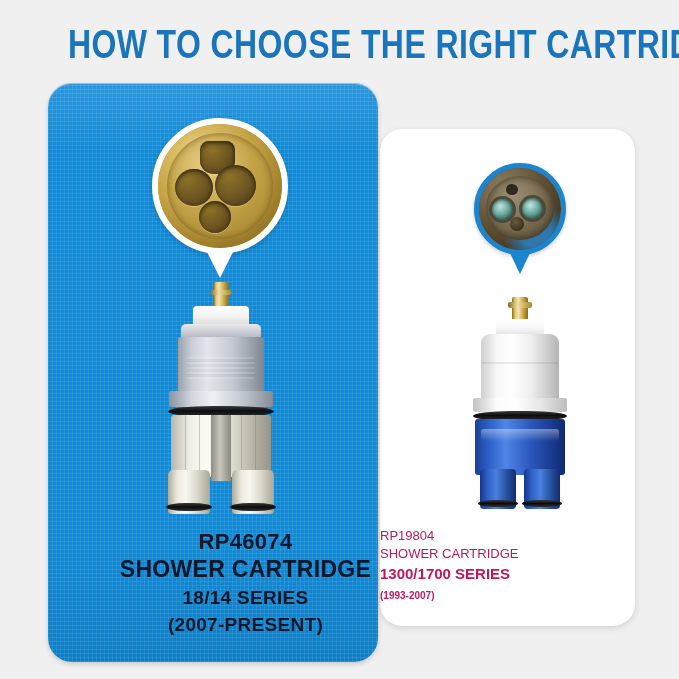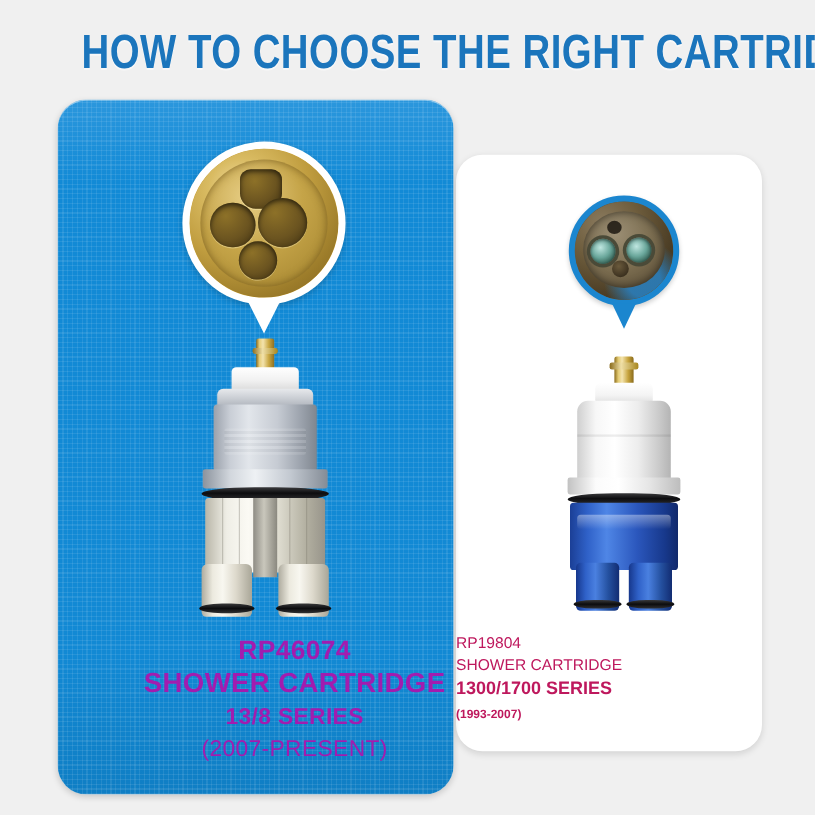--- a/index.html
+++ b/index.html
@@ -203,26 +203,26 @@
     background:linear-gradient(90deg,#16378c 0%,#2f61c8 22%,#4a80e0 45%,#24509f 75%,#122c72 100%);
     border-radius:4px;}
   .cr-leg.l{left:8px;}
   .cr-leg.r{left:52px;}
   .cr-leg:after{content:"";position:absolute;left:-2px;right:-2px;bottom:2px;height:7px;
     background:linear-gradient(180deg,#39393a,#0c0c0e 50%,#303031);border-radius:50%/60%;}
 
   
   .cap-left{
     position:absolute;left:48px;top:528px;width:395px;
-    text-align:center;color:#a21caf;z-index:7;
+    text-align:center;color:#0f172a;z-index:7;
   }
   .cap-left .l1{font-size:22px;font-weight:bold;line-height:27px;letter-spacing:.3px;}
   .cap-left .l2{font-size:23px;font-weight:bold;line-height:29px;letter-spacing:.3px;}
   .cap-left .l3{font-size:19px;font-weight:bold;line-height:27px;letter-spacing:.3px;}
-  .cap-left .l4{font-size:19px;font-weight:normal;line-height:27px;letter-spacing:.3px;}
+  .cap-left .l4{font-size:19px;font-weight:bold;line-height:27px;letter-spacing:.3px;}
 
   .cap-right{
     position:absolute;left:380px;top:527px;width:308px;
     text-align:left;color:#be185d;z-index:7;
   }
   .cap-right .r1{font-size:13px;font-weight:normal;line-height:18px;}
   .cap-right .r2{font-size:13px;font-weight:normal;line-height:18px;}
   .cap-right .r3{font-size:15px;font-weight:bold;line-height:22px;}
   .cap-right .r4{font-size:10px;font-weight:bold;line-height:22px;}
 </style>
@@ -294,21 +294,21 @@
     <div class="cr-low">
         <div class="shine"></div>
       </div>
     <div class="cr-leg l"></div>
     <div class="cr-leg r"></div>
   </div>
 
   <div class="cap-left">
     <div class="l1">RP46074</div>
     <div class="l2">SHOWER  CARTRIDGE</div>
-    <div class="l3">13/8 SERIES</div>
+    <div class="l3">18/14 SERIES</div>
     <div class="l4">(2007-PRESENT)</div>
   </div>
 
   <div class="cap-right">
     <div class="r1">RP19804</div>
     <div class="r2">SHOWER CARTRIDGE</div>
     <div class="r3">1300/1700 SERIES</div>
     <div class="r4">(1993-2007)</div>
   </div>
 

